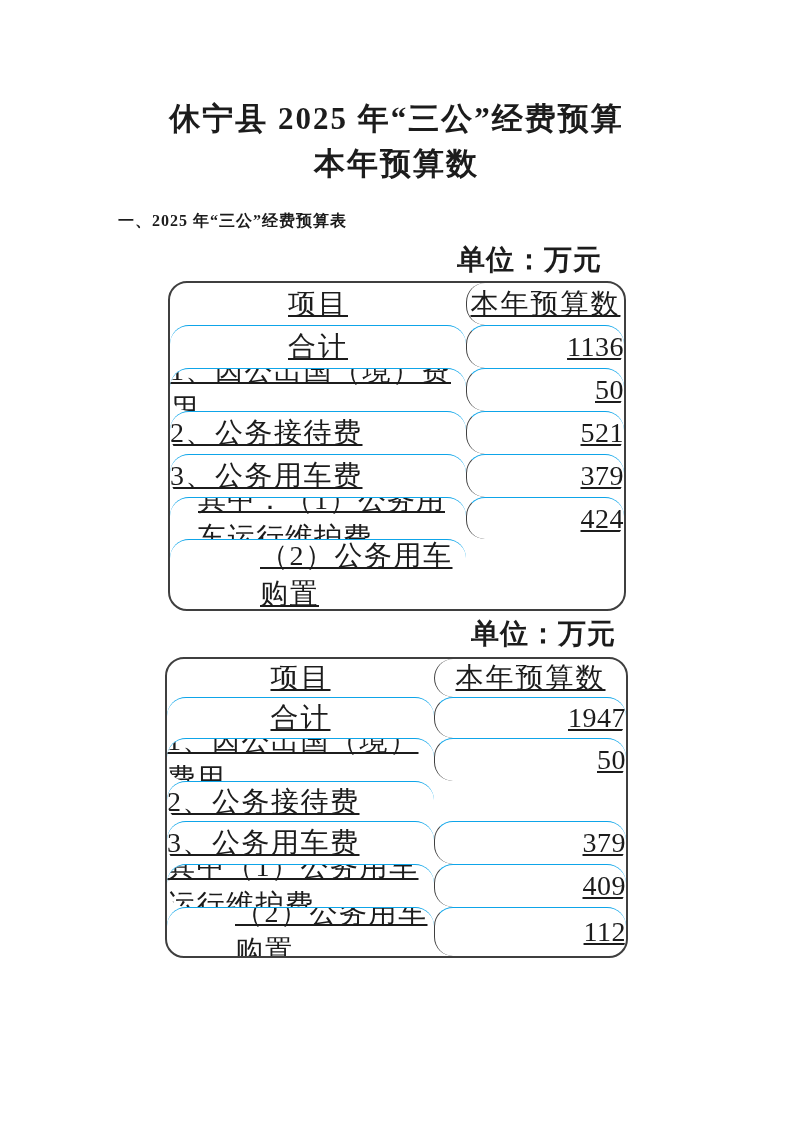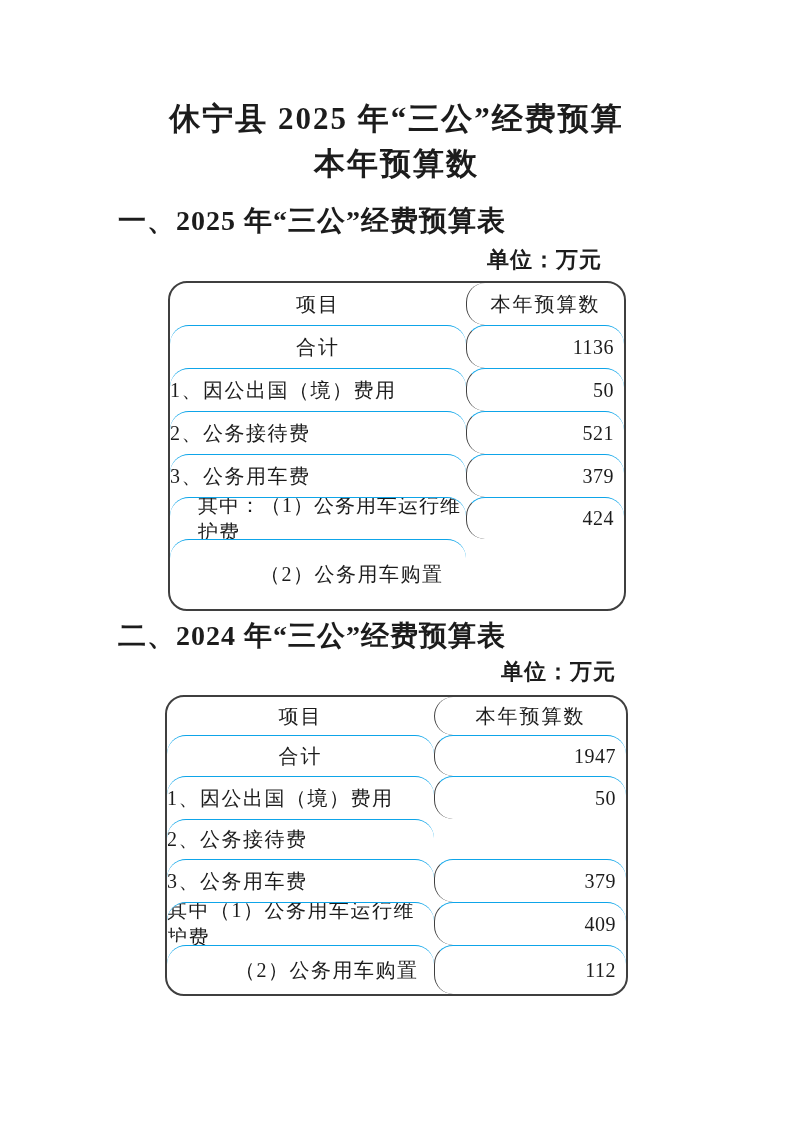--- a/index.html
+++ b/index.html
@@ -12,49 +12,49 @@
     color: #1c1c1c;
   }
   .doc { padding-top: 96px; }
 
   
   .title { text-align: center; font-weight: bold; font-size: 31px; line-height: 45px; letter-spacing: 2px; }
 
   
   .section-heading {
     margin: 22px 0 0 118px;
-    font-size: 28px; line-height: 26px;
+    font-size: 16px; line-height: 26px;
     font-weight: bold; letter-spacing: 1px;
   }
   .section-heading.second { margin-top: 12px; }
 
   
   .unit-line {
     margin-top: 15px;
     text-align: right;
-    font-weight: bold; font-size: 22px; line-height: 22px;
+    font-weight: bold; font-size: 28px; line-height: 22px;
     letter-spacing: 1px;
   }
   .unit-line.u1 { margin-left: 168px; width: 458px; padding-right: 24px; }
   .unit-line.u2 { margin-top: 12px; margin-left: 165px; width: 463px; padding-right: 12px; }
 
   
   .budget-table { border: 2px solid #3f3f3f; background: #ffffff; }
   .budget-table.t1 { margin: 10px 0 0 168px; width: 458px; }
   .budget-table.t2 { margin: 12px 0 0 165px; width: 463px; }
 
   .tr { display: grid; }
   .t1 .tr { grid-template-columns: 296px 1fr; }
   .t2 .tr { grid-template-columns: 267px 1fr; }
   .tr + .tr .td { border-top: 1px solid #0ea5e9; }
-  .td { display: flex; align-items: center; font-size: 20px; letter-spacing: 1.5px; overflow: hidden; }
+  .td { display: flex; align-items: center; font-size: 28px; letter-spacing: 1.5px; overflow: hidden; text-decoration: underline; }
   .td + .td { border-left: 1px solid #3f3f3f; }
 
   .td.center { justify-content: center; letter-spacing: 2px; }
-  .td.num { justify-content: flex-end; padding-right: 10px; letter-spacing: 0.5px; text-align: center; }
+  .td.num { justify-content: flex-end; letter-spacing: 0.5px; text-align: center; }
   .td.left { padding-left: 0; }
   .td.indent18 { padding-left: 28px; letter-spacing: 1px; }
   .td.sub-t1 { padding-left: 90px; }
   .td.sub-t2 { padding-left: 68px; }
 
   
   .t1 .tr.hdr  .td { height: 42px; }
   .t1 .tr.r    .td { height: 43px; }
   .t1 .tr.rlow .td { height: 42px; }
   .t1 .tr.tall .td { height: 70px; }
@@ -103,21 +103,20 @@
     </div>
     <div class="tr rlow">
       <div class="td indent18">其中：（1）公务用车运行维护费</div>
       <div class="td num">424</div>
     </div>
     <div class="tr tall">
       <div class="td sub-t1">（2）公务用车购置</div>
     </div>
   </div>
 
-  <div class="section-heading second">二、2024 年“三公”经费预算表</div>
   <div class="unit-line u2">单位：万元</div>
 
   <div class="budget-table t2">
     <div class="tr hdr">
       <div class="td center">项目</div>
       <div class="td center">本年预算数</div>
     </div>
     <div class="tr r1">
       <div class="td center">合计</div>
       <div class="td num">1947</div>

